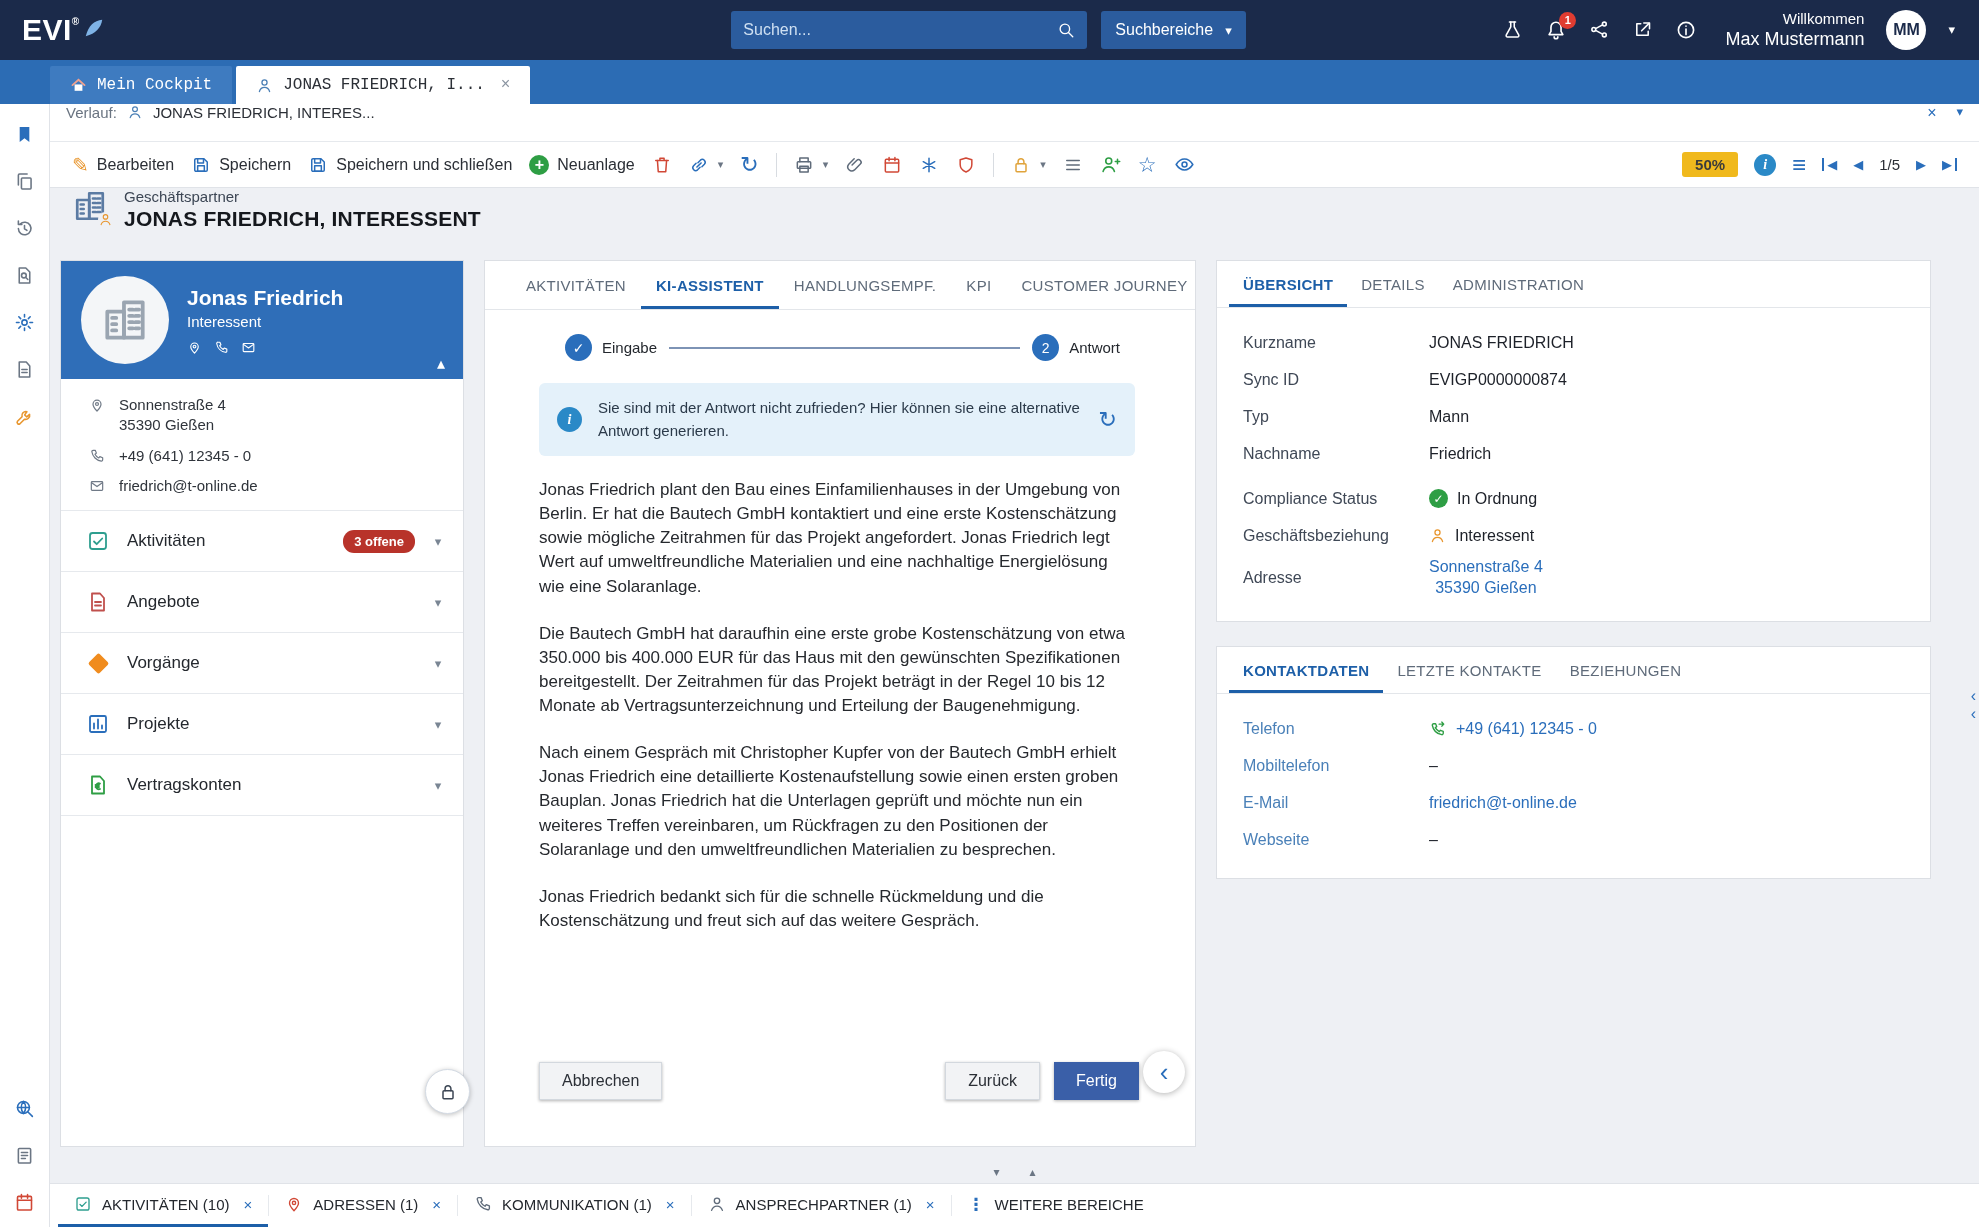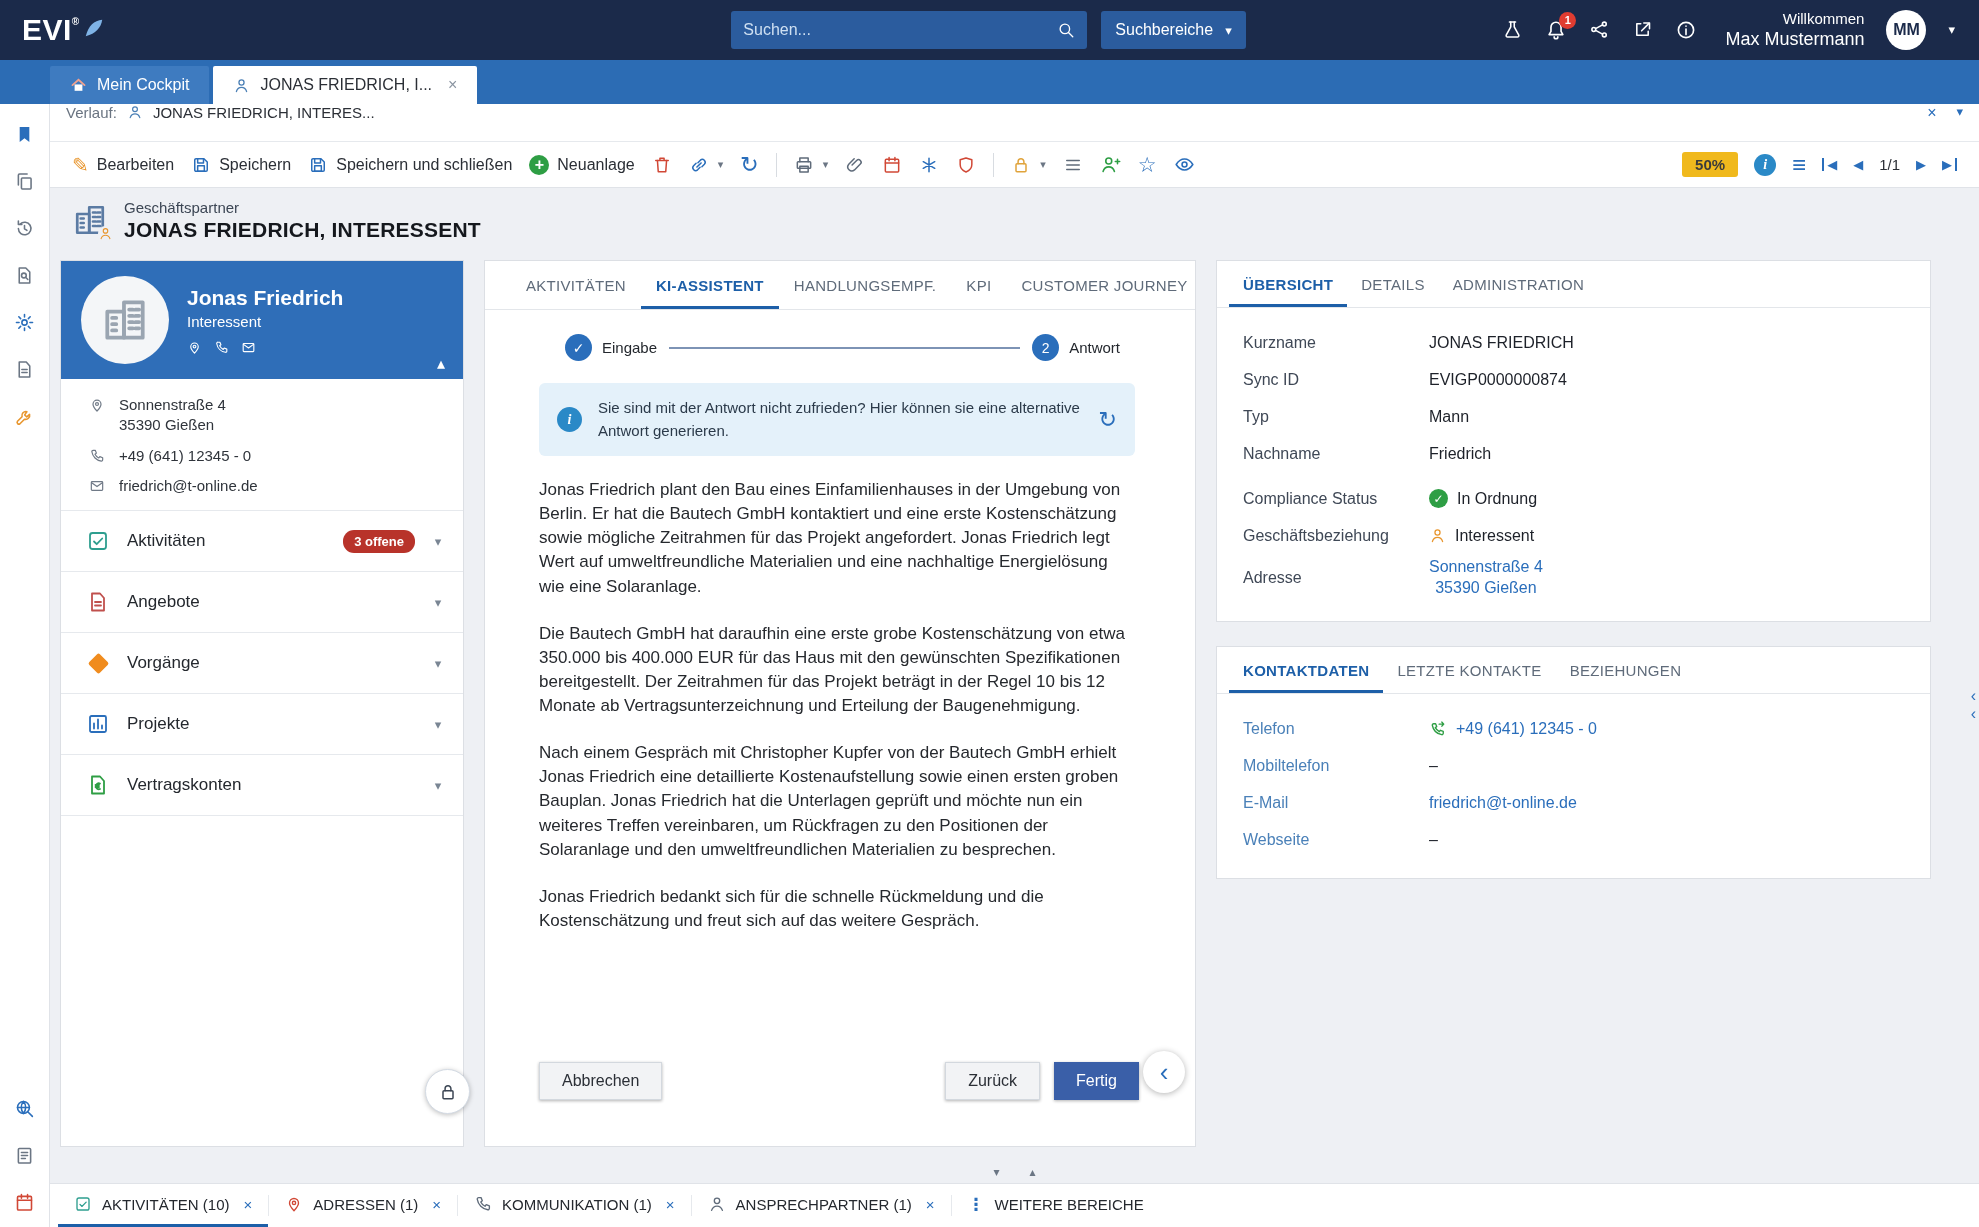--- a/index.html
+++ b/index.html
@@ -26,21 +26,21 @@
 .chev{font-size:13px;line-height:1;}
 .topbar-right{flex:1;display:flex;align-items:center;justify-content:flex-end;gap:22px;}
 .tb-icon{position:relative;display:block;cursor:pointer;}
 .nbadge{position:absolute;top:-7px;right:-9px;min-width:17px;height:17px;border-radius:9px;background:#e03c31;color:#fff;font-size:11px;font-weight:bold;display:flex;align-items:center;justify-content:center;padding:0 3px;}
 .welcome{text-align:right;line-height:1.3;margin-left:6px;}
 .welcome .w1{font-size:15px;}
 .welcome .w2{font-size:18px;}
 .avatar{width:40px;height:40px;border-radius:50%;background:#fff;color:#1b2a4a;display:flex;align-items:center;justify-content:center;font-size:16px;font-weight:bold;cursor:pointer;}
 
 
-.tabrow{height:44px;background:#2c6cb4;display:flex;align-items:flex-end;padding-left:50px;gap:4px;flex:none;}
+.tabrow{height:44px;background:#2c6cb4;display:flex;align-items:flex-end;padding-left:50px;gap:4px;flex:none;font-family:Liberation Mono, monospace;}
 .mtab{height:38px;display:flex;align-items:center;gap:10px;padding:0 20px;font-size:16px;color:#fff;border-radius:2px 2px 0 0;cursor:pointer;}
 .mtab.cockpit{background:#3e7bc0;}
 .mtab.active{background:#fff;color:#2b2f36;}
 .tclose{color:#8a94a1;font-size:16px;margin-left:6px;}
 
 
 .main-row{flex:1;display:flex;min-height:0;}
 .rail{width:50px;background:#fff;border-right:1px solid #e0e3e8;display:flex;flex-direction:column;align-items:center;padding:20px 0 14px;gap:26px;flex:none;}
 .ricon{cursor:pointer;display:block;}
 .content-col{flex:1;display:flex;flex-direction:column;min-width:0;}
@@ -65,21 +65,21 @@
 .toolbar-right{margin-left:auto;display:flex;align-items:center;gap:16px;}
 .progress-pill{background:#f0b91d;color:#3b3b3b;font-weight:bold;font-size:15px;padding:4px 13px;border-radius:3px;}
 .info-circle{width:22px;height:22px;border-radius:50%;background:#2a89c7;color:#fff;font-style:italic;font-weight:bold;font-size:14px;display:flex;align-items:center;justify-content:center;font-family:"Liberation Serif",serif;cursor:pointer;}
 .glyph.hamburger{font-size:24px;color:#2a6ebb;cursor:pointer;}
 .nav{color:#2a6ebb;font-size:13px;cursor:pointer;line-height:1;}
 .nav.first{border-left:2px solid #2a6ebb;padding-left:3px;}
 .nav.last{border-right:2px solid #2a6ebb;padding-right:3px;}
 .pageind{font-size:15px;color:#2b2f36;}
 
 
-.pagehead{height:64px;display:flex;align-items:center;gap:16px;padding:0 22px;flex:none;}
+.pagehead{height:64px;display:flex;align-items:flex-start;gap:16px;padding:0 22px;flex:none;}
 .bicon{position:relative;color:#5b7ba3;}
 .bicon .person-ov{position:absolute;right:-5px;bottom:-3px;color:#e8962e;background:#eef0f4;border-radius:50%;}
 .entity-type{font-size:15px;color:#3c4654;margin-bottom:2px;}
 .page-title{font-size:21px;font-weight:bold;color:#15181d;letter-spacing:.2px;}
 
 
 .panels{flex:1;display:flex;gap:20px;padding:8px 48px 14px 10px;min-height:0;}
 .card{background:#fff;border:1px solid #dcdfe4;}
 
 
@@ -549,21 +549,21 @@
               <use href="#i-eye"></use>
             </svg>
           </span>
 
         <div class="toolbar-right">
           <span class="progress-pill">50%</span>
           <span class="info-circle">i</span>
           <span class="glyph hamburger">≡</span>
           <span class="nav first">◀</span>
           <span class="nav">◀</span>
-          <span class="pageind">1/1</span>
+          <span class="pageind">1/5</span>
           <span class="nav">▶</span>
           <span class="nav last">▶</span>
         </div>
       </div>
 
       <div class="pagehead">
         <span class="bicon">
           <svg class="ic" width="36" height="36">
               <use href="#i-building"></use>
             </svg>

